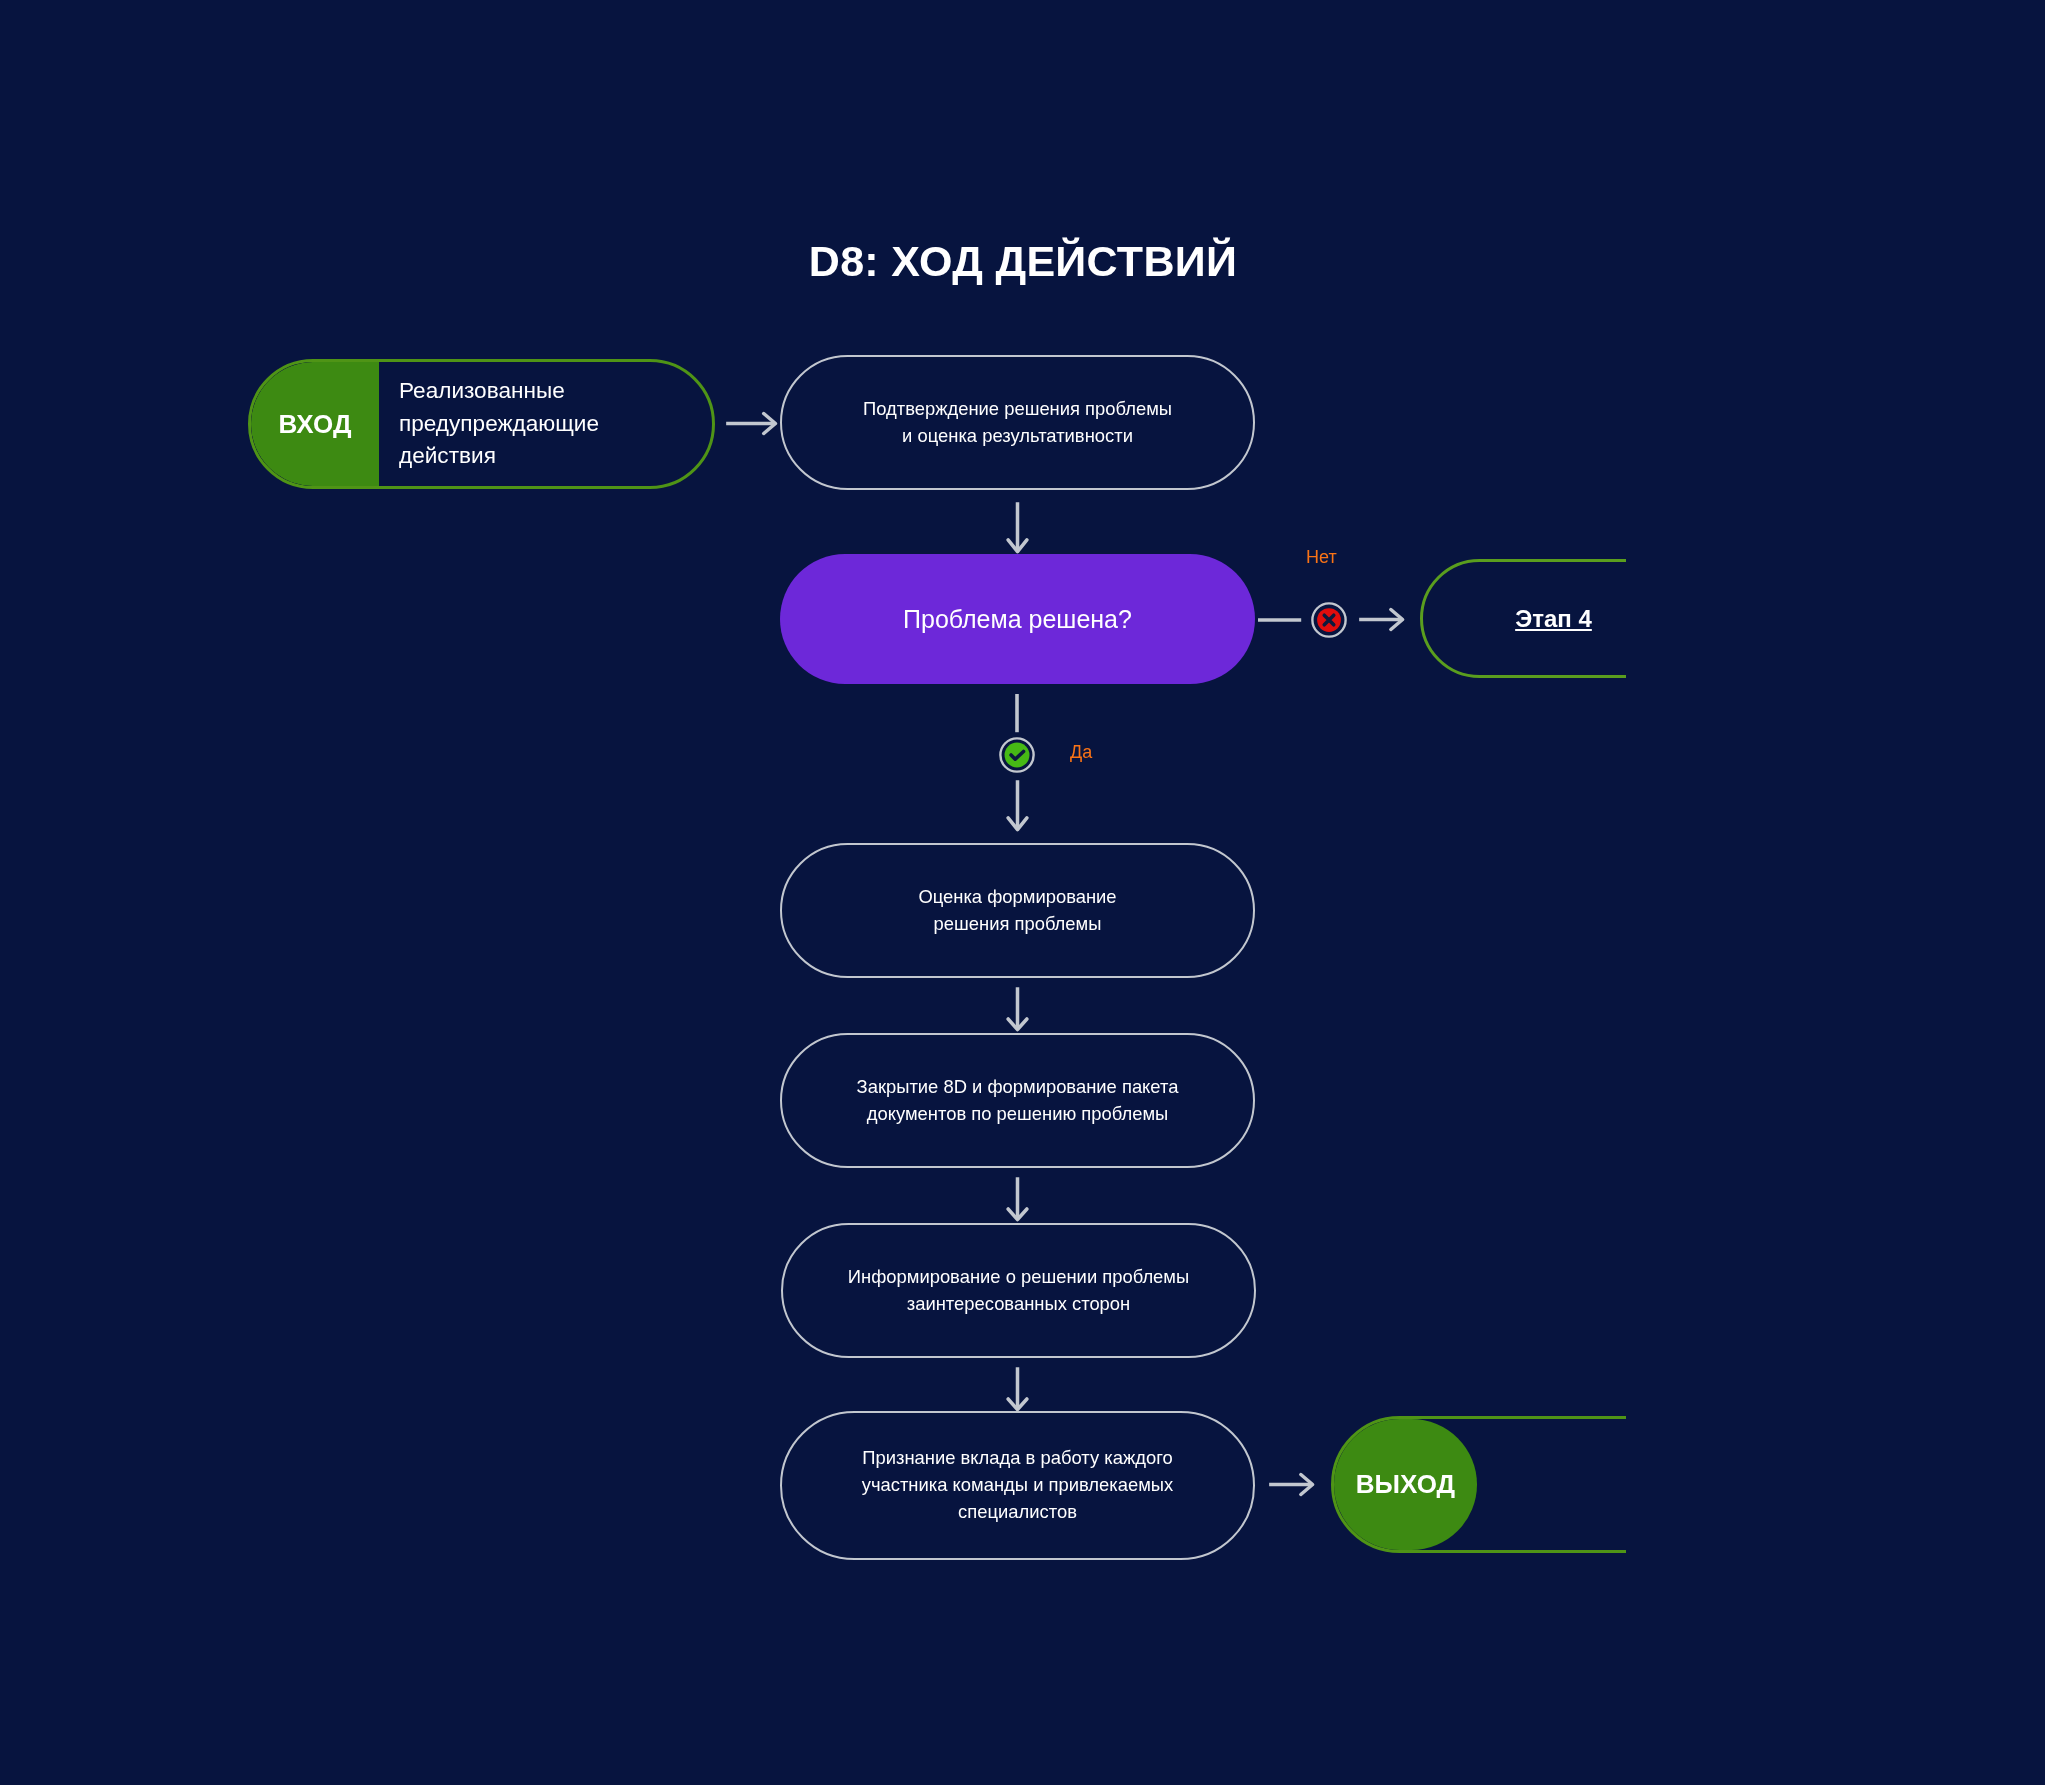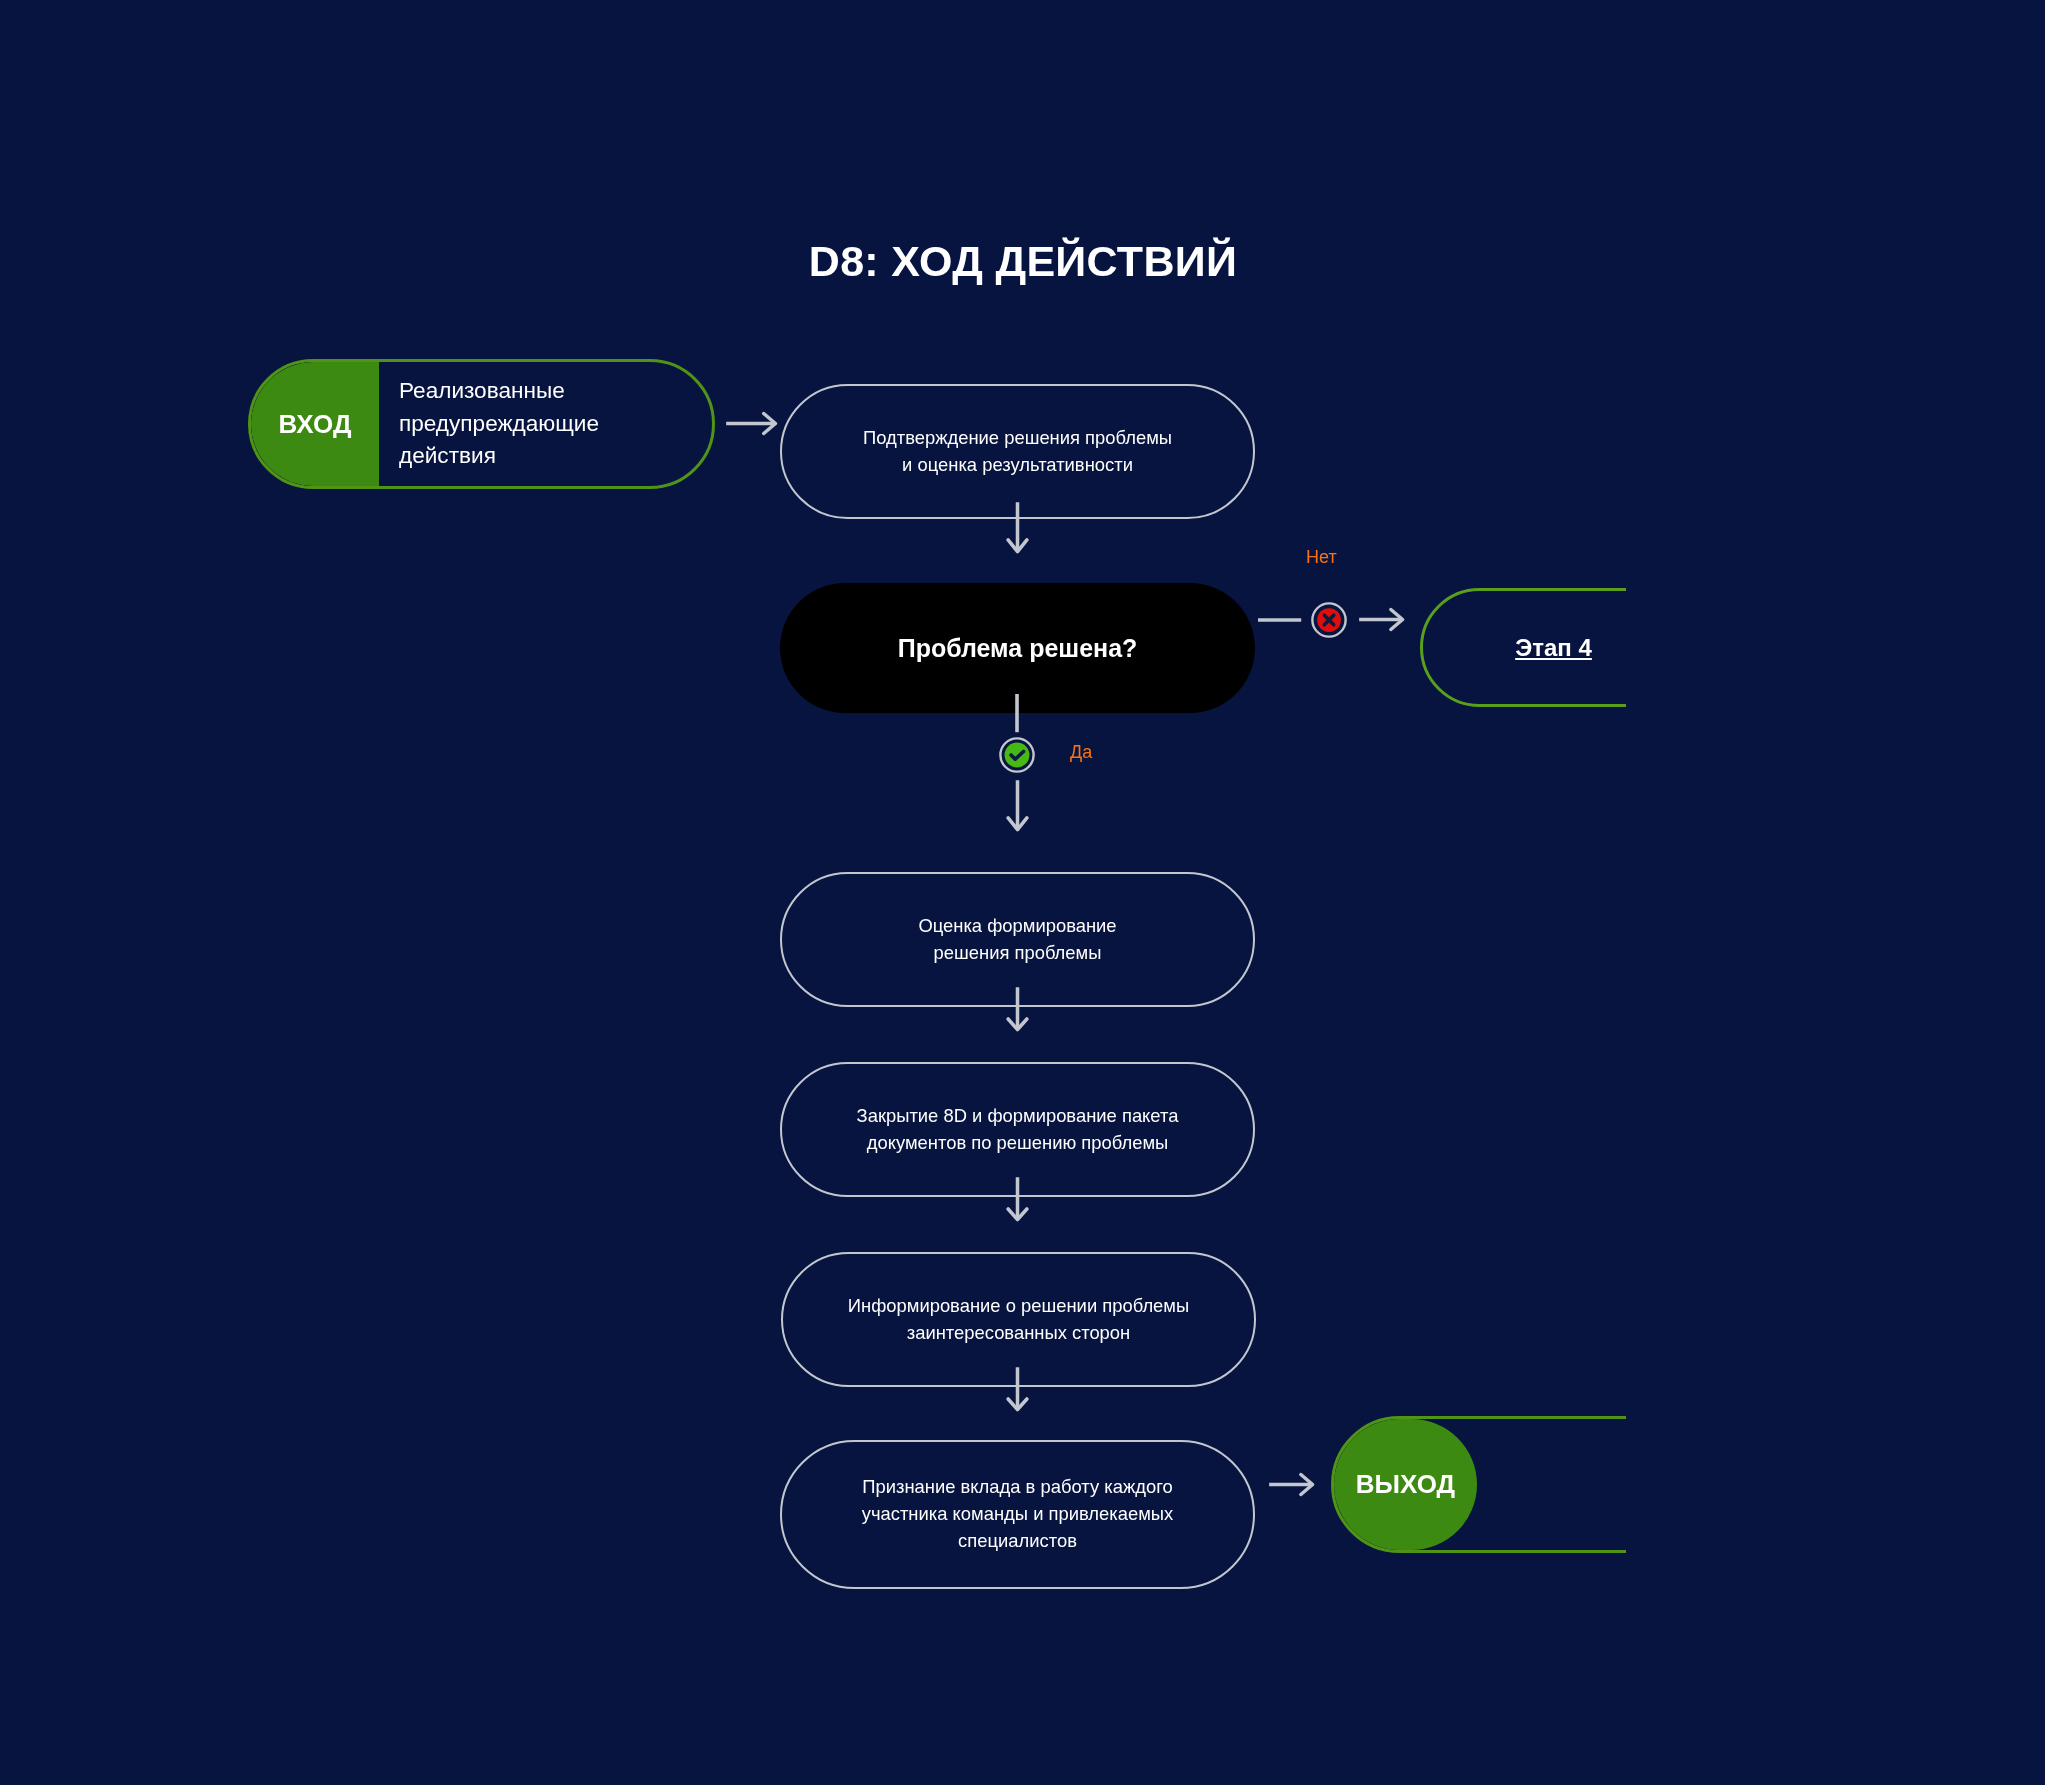--- a/index.html
+++ b/index.html
@@ -32,33 +32,32 @@
   
   .node {
     position: absolute;
     box-sizing: border-box;
     display: flex;
     align-items: center;
     justify-content: center;
     text-align: center;
     color: #ffffff;
     border-radius: 594px;
-    margin-top: 29px;
   }
   .node-process {
     border: 2.4px solid #c2c7cf;
     font-size: 18.4px;
     line-height: 1.45;
     padding: 0 36px;
   }
   .node-decision {
-    background: #000000;
+    background: #6d28d9;
     border: none;
     font-size: 25px;
-    font-weight: bold;
+    font-weight: normal;
     align-items: center;
   }
   .node-stage {
     border: 3px solid #5a9e1e;
     font-size: 24px;
     font-weight: bold;
     text-decoration: underline;
   }
 
   

